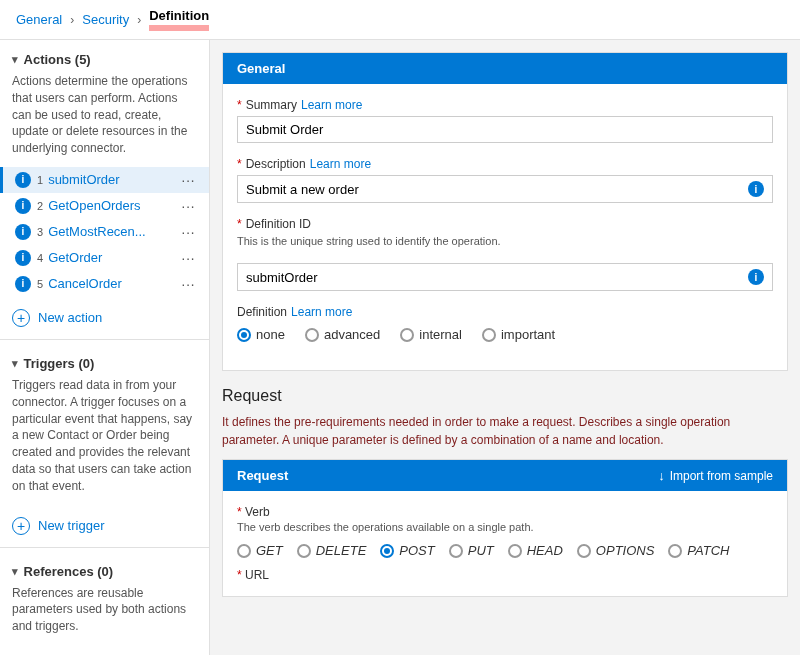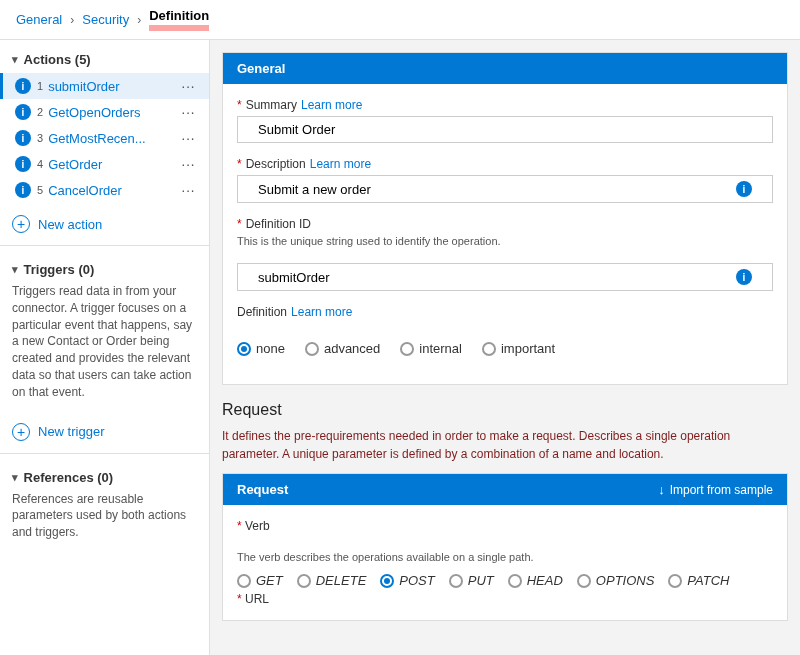--- a/index.html
+++ b/index.html
@@ -82,35 +82,35 @@
     .panel-body { padding: 14px; }
 
     .form-group { margin-bottom: 14px; }
     .form-label {
       font-size: 12px; margin-bottom: 4px; display: flex; align-items: center; gap: 4px;
     }
     .form-label .required { color: #c00; }
     .form-label .learn-more { color: #0078d4; cursor: pointer; }
 
     .form-input {
-      width: 100%; border: 1px solid #ccc; padding: 5px 20px; font-size: 13px;
+      width: 100%; border: 1px solid #ccc; padding: 5px 8px; font-size: 13px;
       display: flex; align-items: center; background: #fff; position: relative;
     }
     .form-input input {
       border: none; outline: none; width: 100%; font-size: 13px; font-family: inherit;
     }
     .form-input .info-icon {
       width: 16px; height: 16px; border-radius: 50%; background: #0078d4;
       color: #fff; font-size: 10px; font-weight: 700; display: flex; align-items: center; justify-content: center;
       flex-shrink: 0; margin-left: 6px;
     }
 
     .form-hint { font-size: 11px; color: #555; margin-bottom: 16px; }
 
-    .visibility-row { display: flex; align-items: center; gap: 20px; margin-top: 22px; flex-wrap: wrap; }
+    .visibility-row { display: flex; align-items: center; gap: 20px; margin-top: 8px; flex-wrap: wrap; }
     .radio-option { display: flex; align-items: center; gap: 5px; cursor: pointer; font-size: 13px; }
     .radio-circle {
       width: 14px; height: 14px; border-radius: 50%; border: 2px solid #0078d4;
       display: flex; align-items: center; justify-content: center; flex-shrink: 0;
     }
     .radio-circle.checked::after {
       content: ''; width: 6px; height: 6px; border-radius: 50%; background: #0078d4; display: block;
     }
     .radio-circle.unchecked { border-color: #999; }
 
@@ -121,26 +121,26 @@
 
     .request-panel { border: 1px solid #ddd; background: #fff; }
     .request-panel-header {
       background: #0078d4; color: #fff; padding: 8px 14px;
       display: flex; align-items: center; justify-content: space-between; font-size: 13px; font-weight: 600;
     }
     .import-btn { display: flex; align-items: center; gap: 5px; font-size: 12px; font-weight: 400; cursor: pointer; }
     .import-icon { font-size: 13px; }
 
     .request-panel-body { padding: 14px; }
-    .verb-label { font-size: 12px; margin-bottom: 18px; }
+    .verb-label { font-size: 12px; margin-bottom: 2px; }
     .verb-label .required { color: #c00; }
     .verb-hint { font-size: 11px; color: #555; margin-bottom: 10px; }
 
     .verb-row { display: flex; align-items: center; gap: 14px; flex-wrap: wrap; font-style: italic; }
-    .url-label { font-size: 12px; margin-top: 4px; }
+    .url-label { font-size: 12px; margin-top: 10px; }
     .url-label .required { color: #c00; }
 
     
     .section-divider { height: 1px; background: #e0e0e0; margin: 4px 0; }
   </style>
 </head>
 <body>
 
 <div class="breadcrumb">
   <span class="breadcrumb-item">General</span>
@@ -151,20 +151,21 @@
 </div>
 
 <div class="main-layout">
 
   <div class="sidebar">
 
     <div class="section-header">
       <span class="chevron">▾</span>
       <span>Actions (5)</span>
     </div>
+    <div class="section-desc">Actions determine the operations that users can perform. Actions can be used to read, create, update or delete resources in the underlying connector.</div>
 
     <div class="action-item selected">
       <div class="action-info-icon">i</div>
       <span class="action-num">1</span>
       <span class="action-name">submitOrder</span>
       <span class="action-more">···</span>
     </div>
     <div class="action-item">
       <div class="action-info-icon">i</div>
       <span class="action-num">2</span>

